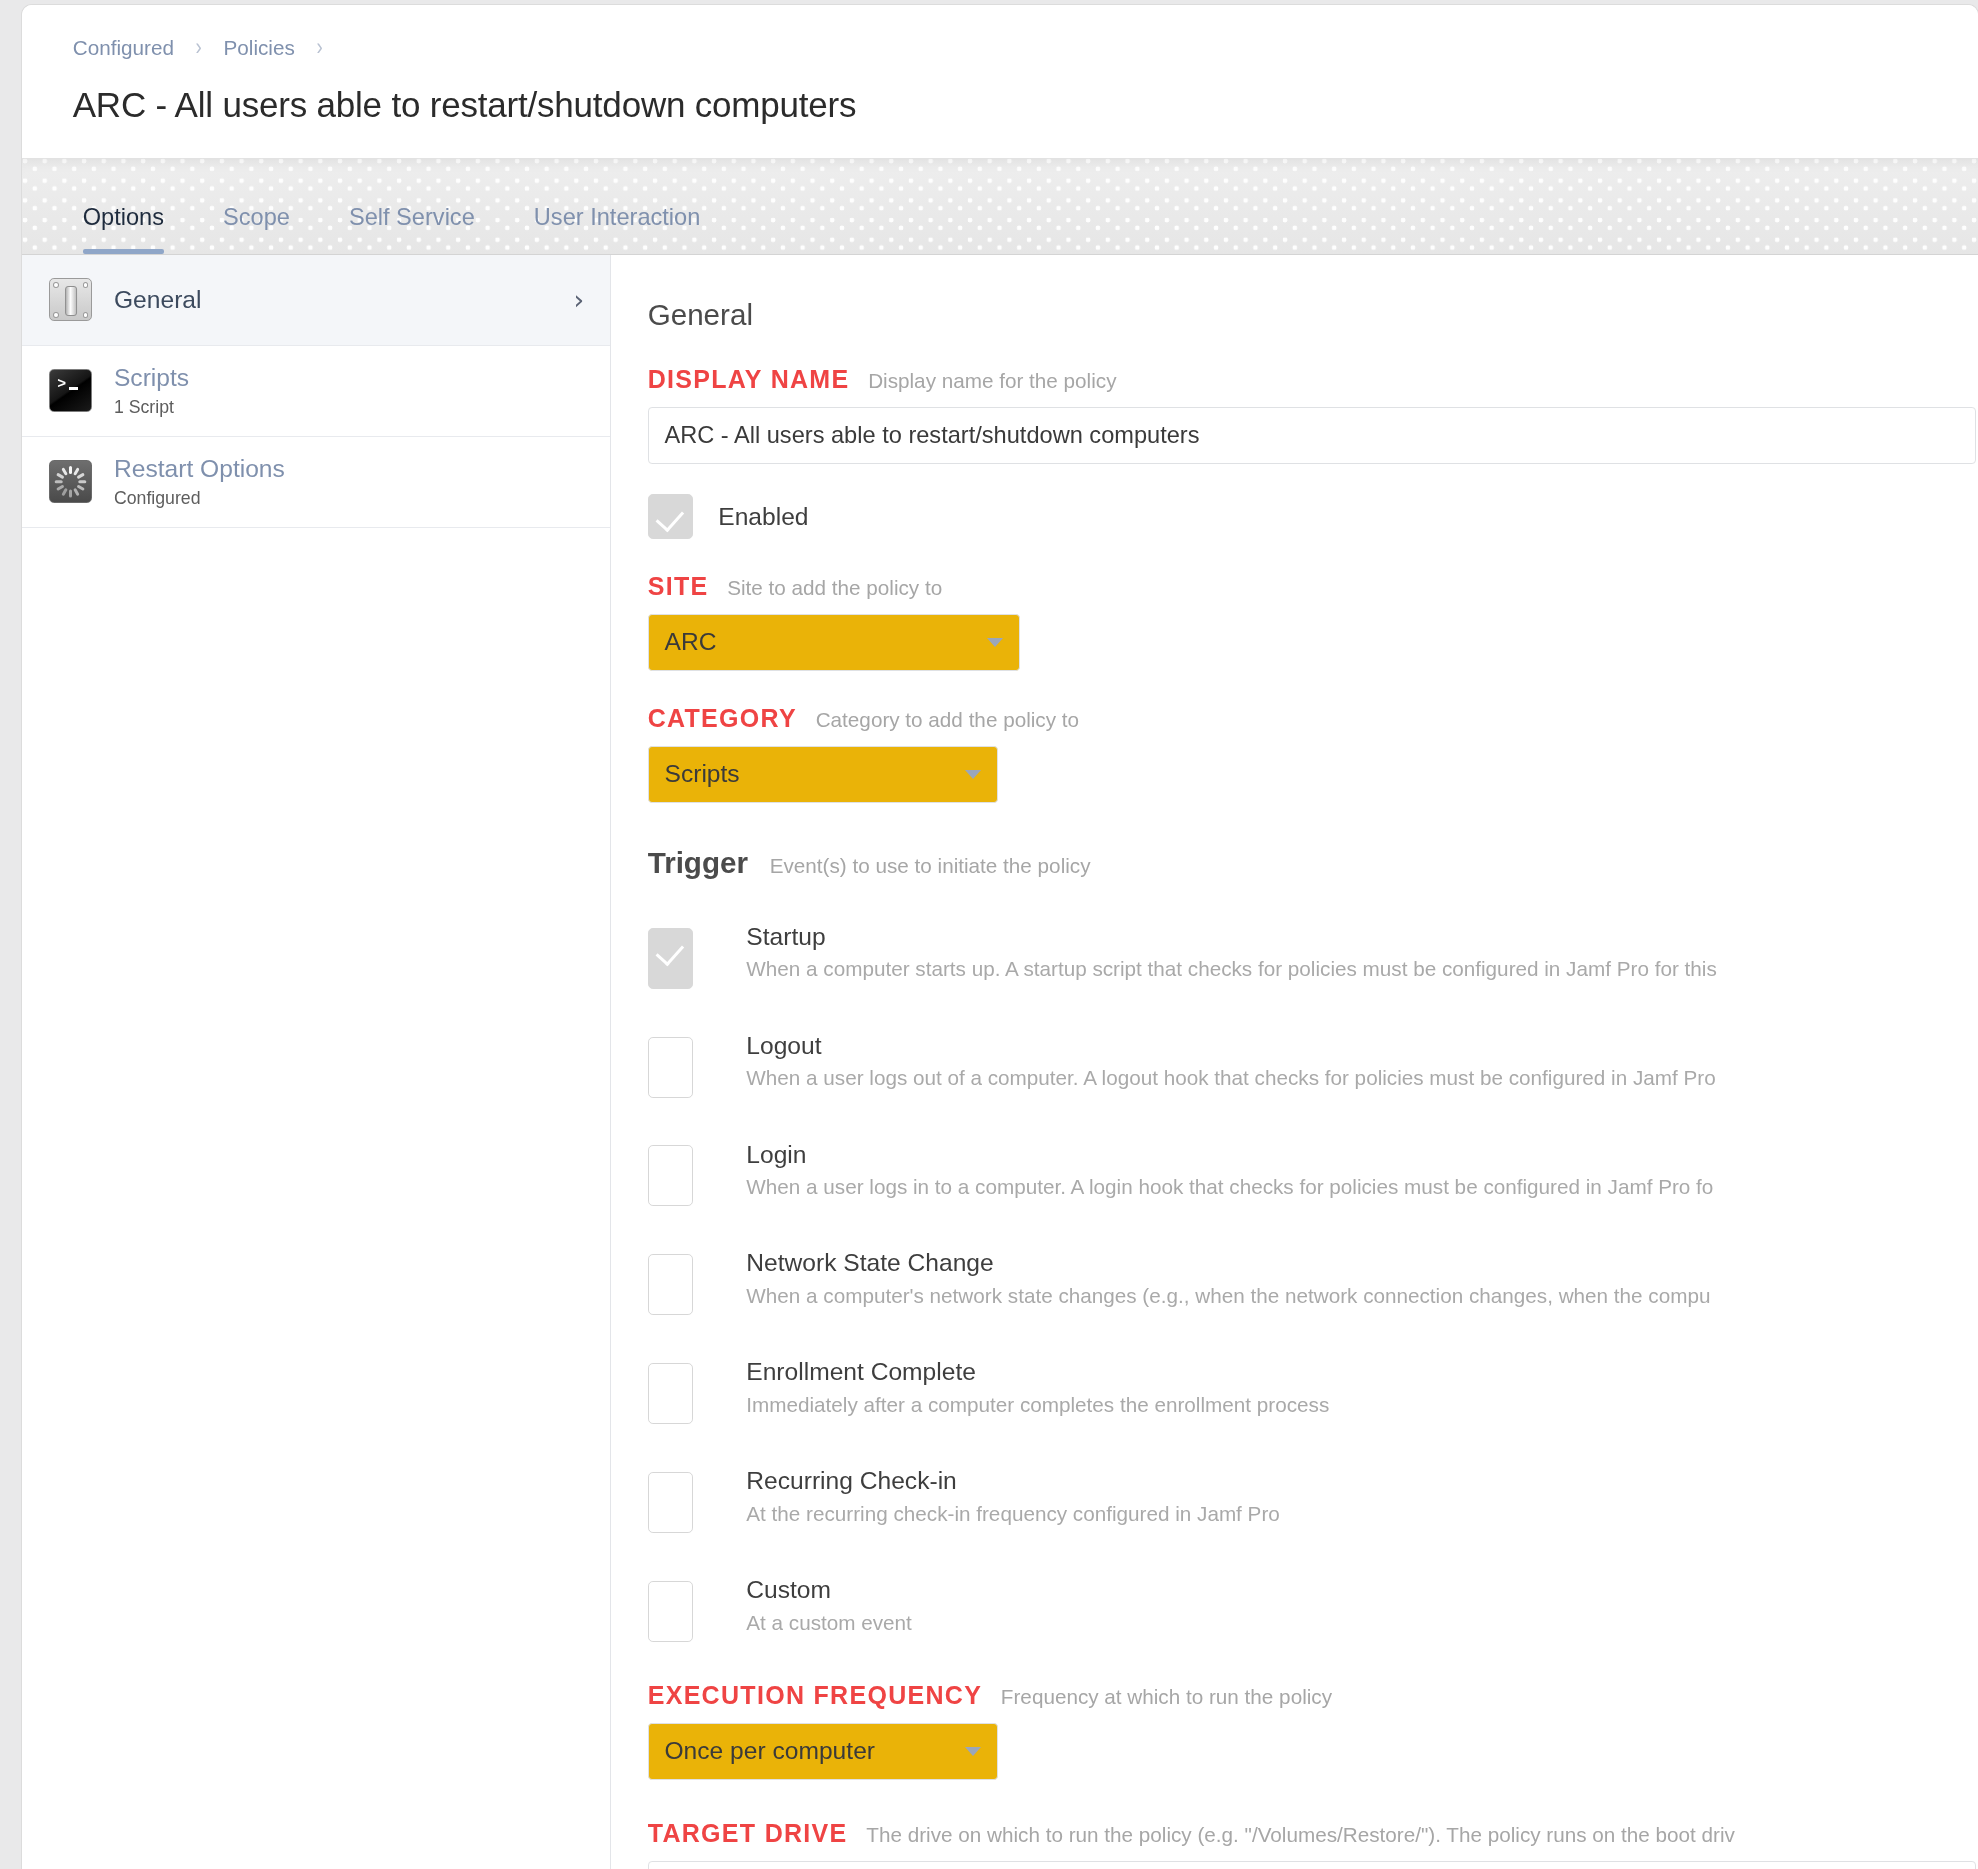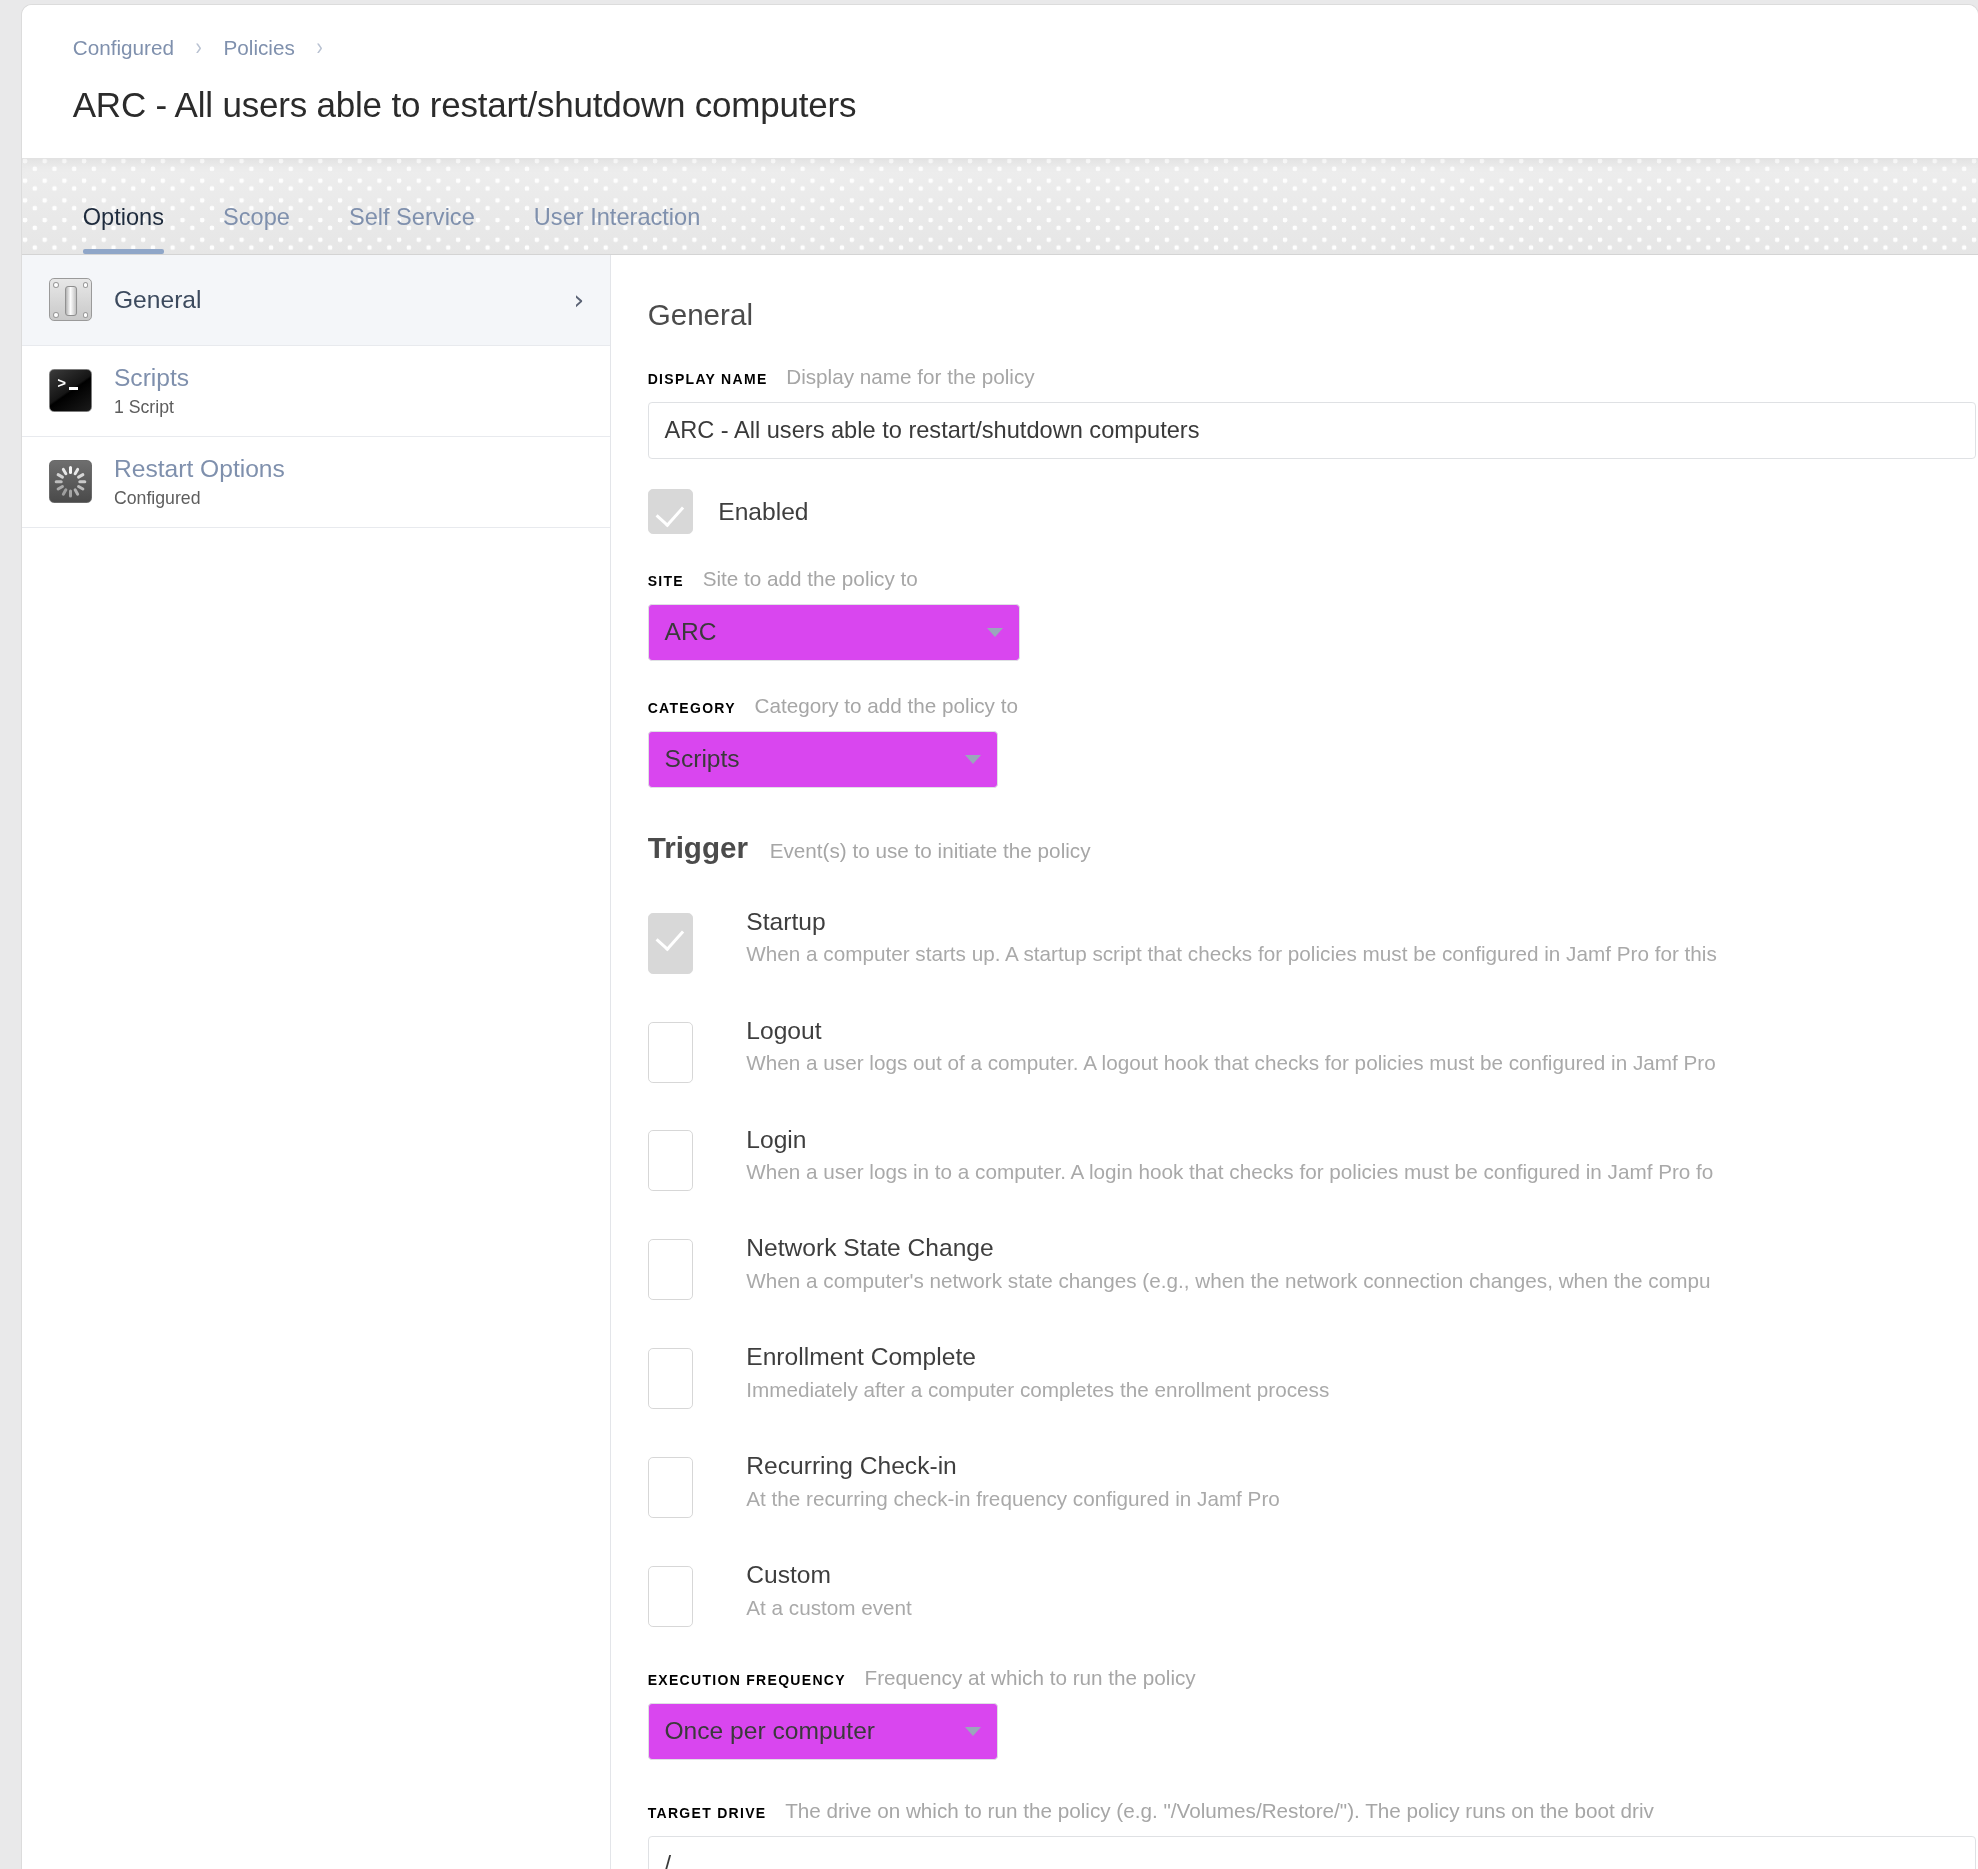--- a/index.html
+++ b/index.html
@@ -231,24 +231,24 @@
     margin-bottom: 33px;
   }
 
   .field-label-row {
     display: flex;
     align-items: baseline;
     margin-bottom: 12.8px;
     white-space: nowrap;
   }
   .field-label {
-    font-size: 14px;
+    font-size: 25px;
     font-weight: 700;
     letter-spacing: 1.3px;
-    color: #000000;
+    color: #ef4444;
     text-transform: uppercase;
   }
   .field-hint {
     font-size: 20.7px;
     color: #a6a6a6;
     margin-left: 18.7px;
     font-weight: 400;
   }
 
   .text-input {
@@ -295,21 +295,21 @@
   .cbox-label {
     font-size: 24.6px;
     color: #3e3e3e;
     margin-left: 25.6px;
   }
 
   .select {
     height: 57px;
     border: 1px solid #dfe1e4;
     border-radius: 3.9px;
-    background: #d946ef;
+    background: #eab308;
     display: flex;
     align-items: center;
     padding: 0 15.8px;
     cursor: pointer;
     position: relative;
   }
   .select .sel-value {
     font-size: 24.6px;
     color: #3a3a3a;
   }

